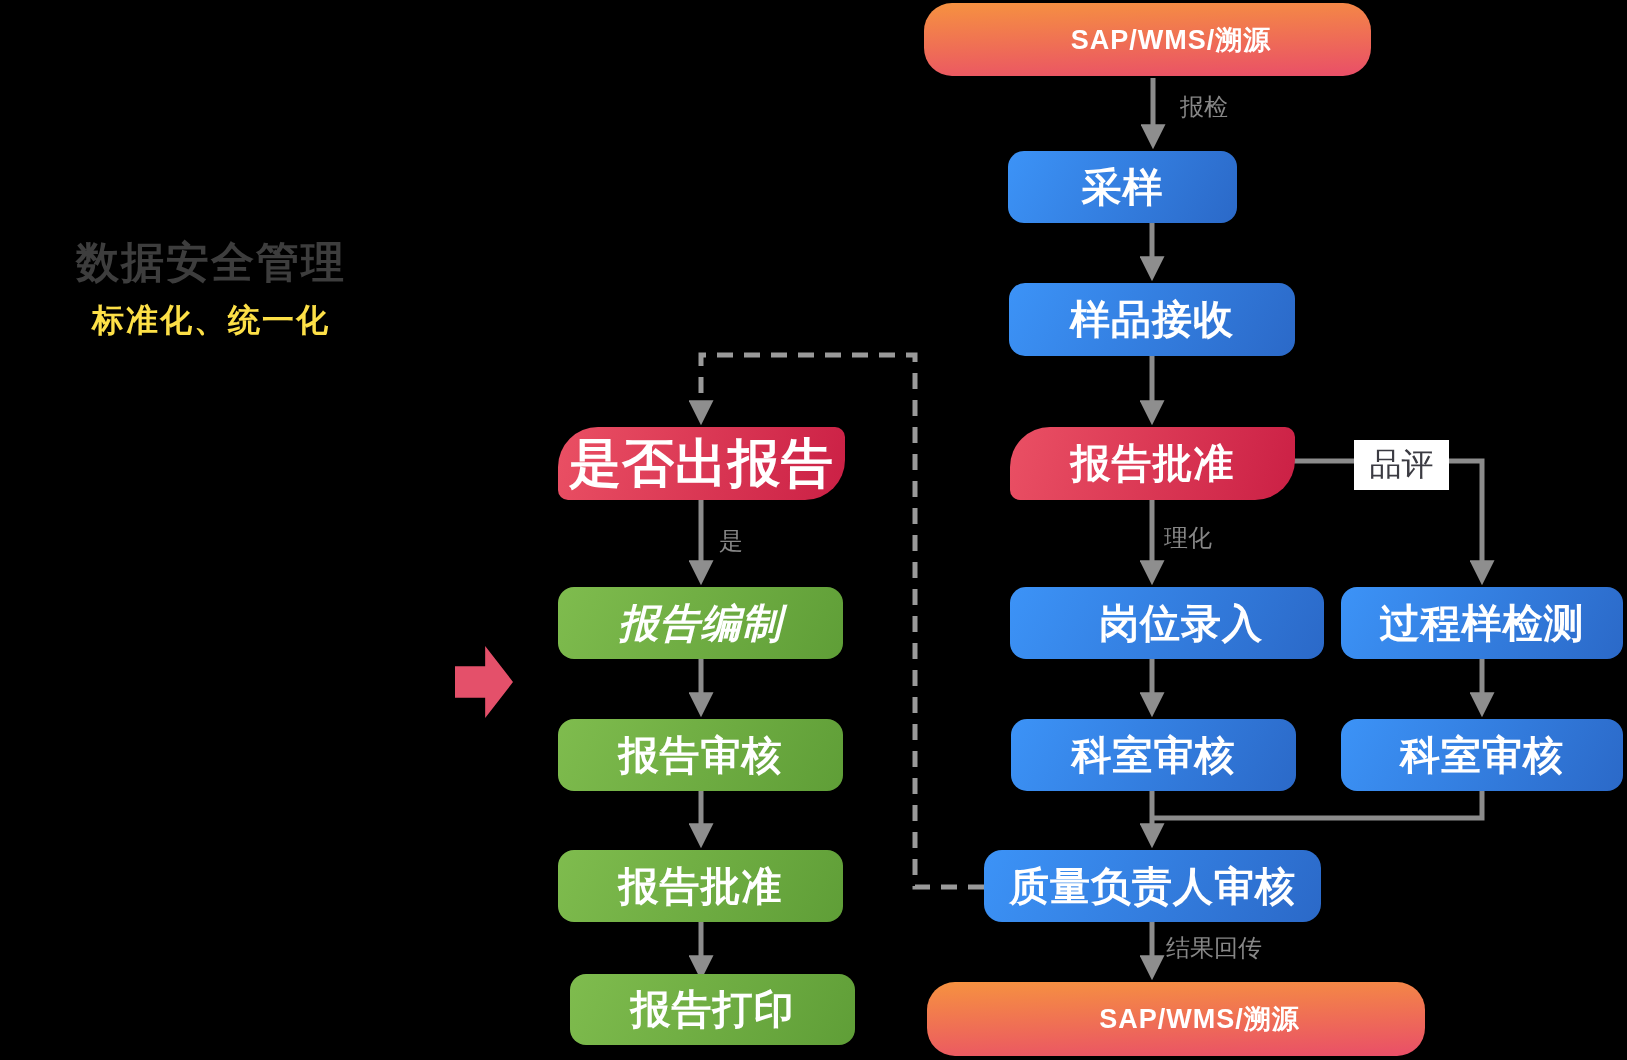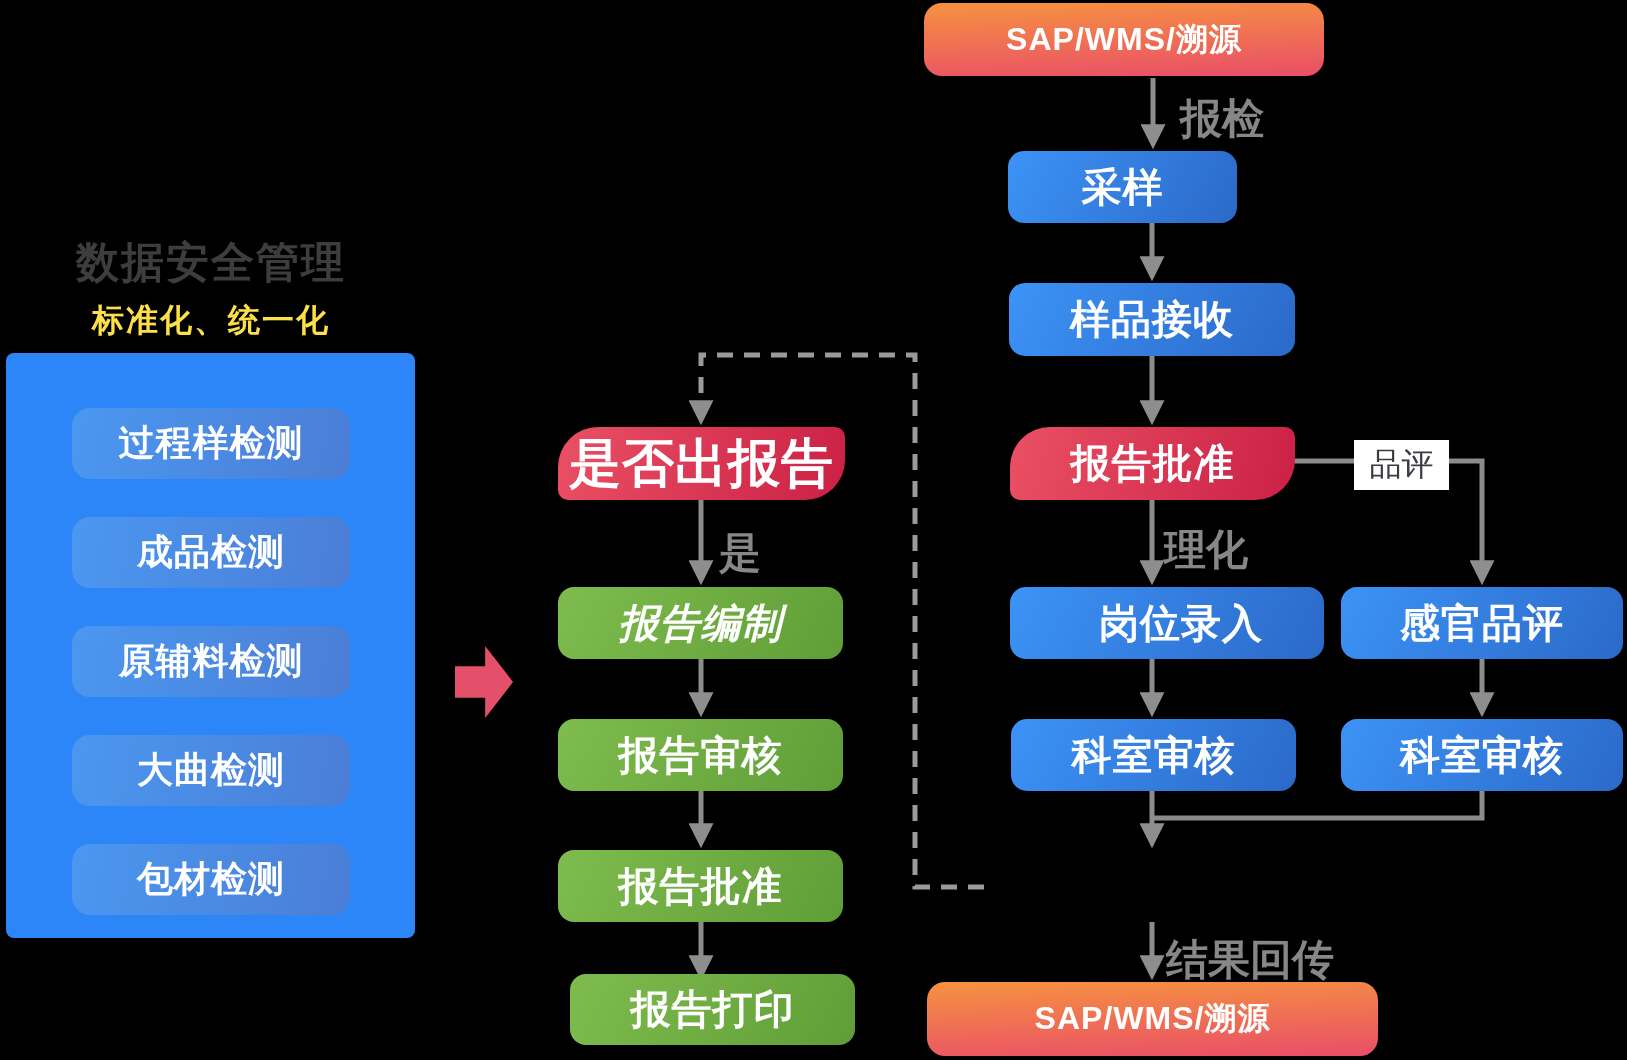--- a/index.html
+++ b/index.html
@@ -10,24 +10,24 @@
   .wires{position:absolute;left:0;top:0;z-index:1;}
   .wire{stroke:#8c8c8c;stroke-width:5;fill:none;}
   .wire.dash{stroke:#9a9a9a;stroke-dasharray:16 11;}
   .node{
     position:absolute;z-index:2;display:flex;align-items:center;justify-content:center;
     color:#fff;font-weight:700;font-size:40px;letter-spacing:1px;
     border-radius:16px;white-space:nowrap;
   }
   .blue{background:linear-gradient(118deg,#3c93f7 0%,#2b69c8 100%);}
   .green{background:linear-gradient(118deg,#7fbc4e 0%,#5f9e37 100%);}
-  .orange{background:linear-gradient(178deg,#f69240 0%,#e94e68 100%);border-radius:18px;font-size:32px;}
+  .orange{background:linear-gradient(178deg,#f69240 0%,#e94e68 100%);border-radius:28px;font-size:27px;padding-left:47px;}
   .redleaf{background:linear-gradient(105deg,#ea5064 0%,#cb2045 100%);border-radius:40px 10px 40px 10px;}
   .edge-label{
-    position:absolute;z-index:3;color:#878787;font-size:42px;font-weight:700;white-space:nowrap;
+    position:absolute;z-index:3;color:#878787;font-size:24px;font-weight:400;white-space:nowrap;
   }
   .chip{
     position:absolute;z-index:3;background:#ffffff;color:#3b3b42;font-size:32px;
     display:flex;align-items:center;justify-content:center;white-space:nowrap;
   }
   .left-title{
     position:absolute;z-index:2;left:6px;top:234px;width:410px;text-align:center;
     font-size:43px;font-weight:700;color:#3d3d3d;letter-spacing:2px;
   }
   .left-subtitle{
@@ -73,45 +73,39 @@
     <path class="wire" d="M701 500 V579" marker-end="url(#ah)"></path>
     <path class="wire" d="M701 659 V711" marker-end="url(#ah)"></path>
     <path class="wire" d="M701 791 V842" marker-end="url(#ah)"></path>
     <path class="wire" d="M701 922 V974" marker-end="url(#ah)"></path>
     <path class="wire dash" d="M984 887 H915 V355 H701 V419" marker-end="url(#ah)"></path>
   </svg>
 
   <div class="left-title">数据安全管理</div>
   <div class="left-subtitle">标准化、统一化</div>
 
-  <div class="panel">
-    <div class="pill" style="top:55px;">过程样检测</div>
-    <div class="pill" style="top:164px;">成品检测</div>
-    <div class="pill" style="top:273px;">原辅料检测</div>
-    <div class="pill" style="top:382px;">大曲检测</div>
-    <div class="pill" style="top:491px;">包材检测</div>
-  </div>
 
   <div class="big-arrow"></div>
 
   <div class="node redleaf" style="left:558px;top:427px;width:287px;height:73px;font-size:52px;">是否出报告</div>
   <div class="node green" style="left:558px;top:587px;width:285px;height:72px;font-style:italic;">报告编制</div>
   <div class="node green" style="left:558px;top:719px;width:285px;height:72px;">报告审核</div>
   <div class="node green" style="left:558px;top:850px;width:285px;height:72px;">报告批准</div>
   <div class="node green" style="left:558px;top:974px;width:285px;height:71px;margin-left:12px;">报告打印</div>
 
   <div class="node orange" style="left:924px;top:3px;width:400px;height:73px;">SAP/WMS/溯源</div>
   <div class="node blue" style="left:1008px;top:151px;width:229px;height:72px;">采样</div>
   <div class="node blue" style="left:1009px;top:283px;width:286px;height:73px;">样品接收</div>
   <div class="node redleaf" style="left:1010px;top:427px;width:285px;height:73px;">报告批准</div>
   <div class="node blue" style="left:1010px;top:587px;width:286px;height:72px;padding-left:28px;">岗位录入</div>
   <div class="node blue" style="left:1011px;top:719px;width:285px;height:72px;">科室审核</div>
+  <div class="node blue" style="left:984px;top:850px;width:337px;height:72px;border-radius:18px;">质量负责人审核</div>
   <div class="node orange" style="left:927px;top:982px;width:451px;height:74px;">SAP/WMS/溯源</div>
 
-  <div class="node blue" style="left:1341px;top:587px;width:282px;height:72px;">感官品评</div>
+  <div class="node blue" style="left:1341px;top:587px;width:282px;height:72px;">过程样检测</div>
   <div class="node blue" style="left:1341px;top:719px;width:282px;height:72px;">科室审核</div>
 
   <div class="edge-label" style="left:1180px;top:91px;">报检</div>
   <div class="edge-label" style="left:1164px;top:522px;">理化</div>
   <div class="edge-label" style="left:719px;top:525px;">是</div>
   <div class="edge-label" style="left:1166px;top:932px;">结果回传</div>
   <div class="chip" style="left:1354px;top:440px;width:95px;height:50px;">品评</div>
 
 </div>
 

